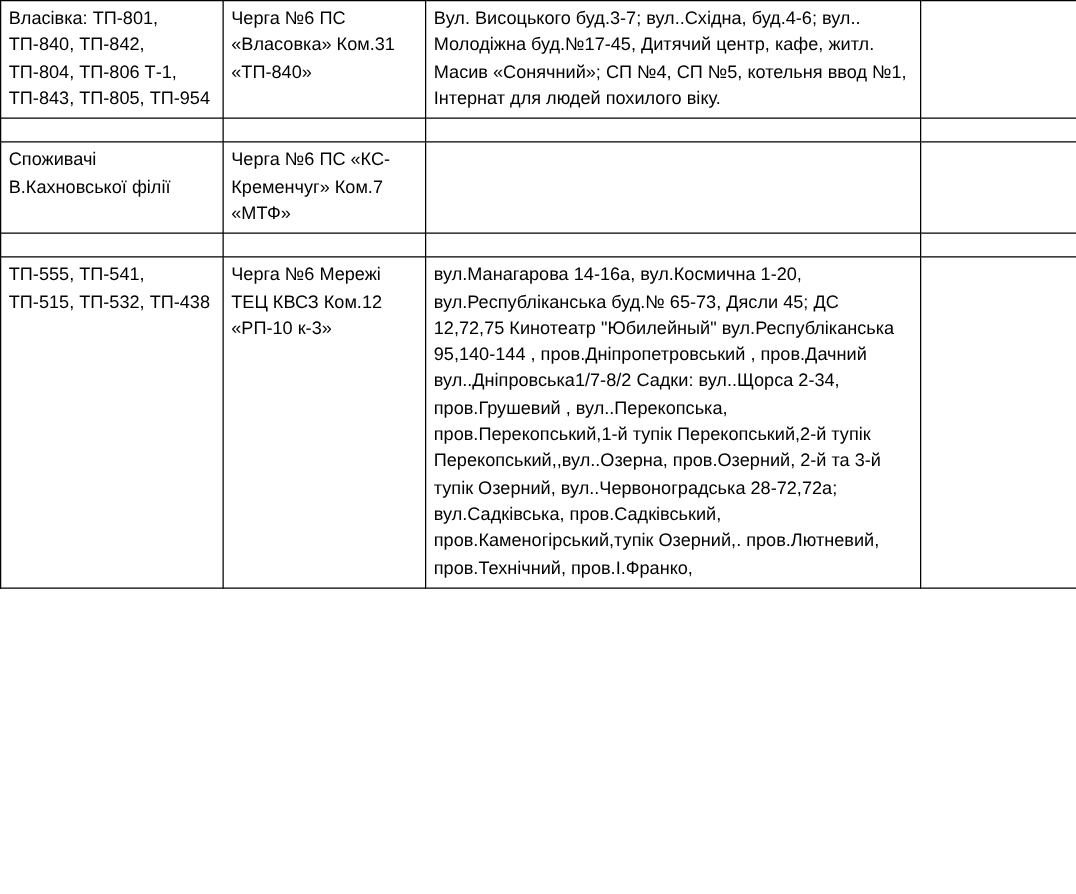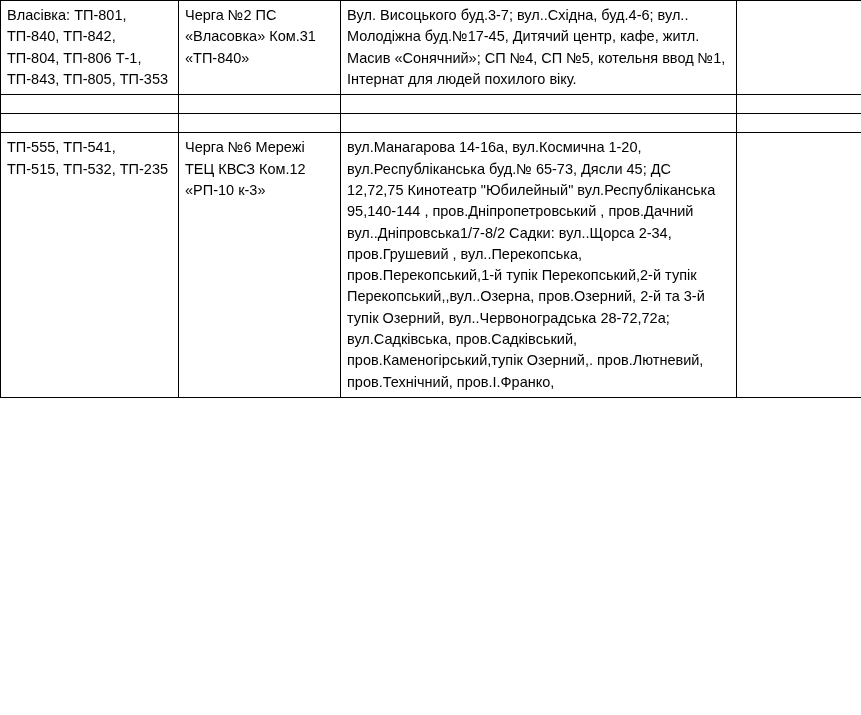--- a/index.html
+++ b/index.html
@@ -52,51 +52,62 @@
     <col class="col-addr">
     <col class="col-empty">
   </colgroup>
   <tbody>
     <tr>
       <td class="cell-lines">Власівка:
 ТП-801, ТП-840,
 ТП-842, ТП-804,
 ТП-806 Т-1,
 ТП-843, ТП-805,
-ТП-353</td>
-      <td class="cell-lines">Черга №2
+ТП-954</td>
+      <td class="cell-lines">Черга №6
 ПС «Власовка»
 Ком.31
 «ТП-840»</td>
       <td class="cell-lines">Вул. Висоцького буд.3-7; вул..Східна,
 буд.4-6;  вул.. Молодіжна буд.№17-45,
 Дитячий центр, кафе, житл. Масив
 «Сонячний»;
 СП №4, СП №5, котельня ввод №1,
 Інтернат для людей похилого віку.</td>
       <td class="cell-lines blank-cell"></td>
     </tr>
     <tr class="spacer-row">
       <td></td>
       <td></td>
       <td></td>
       <td></td>
     </tr>
+    <tr>
+      <td class="cell-lines">Споживачі
+В.Кахновської
+філії</td>
+      <td class="cell-lines">Черга №6
+ПС
+«КС-Кременчуг»
+Ком.7 «МТФ»</td>
+      <td class="cell-lines"></td>
+      <td class="cell-lines blank-cell"></td>
+    </tr>
     <tr class="spacer-row">
       <td></td>
       <td></td>
       <td></td>
       <td></td>
     </tr>
     <tr>
       <td class="cell-lines">ТП-555,
 ТП-541,
 ТП-515,
 ТП-532,
-ТП-235</td>
+ТП-438</td>
       <td class="cell-lines">Черга №6
 Мережі ТЕЦ
 КВСЗ
 Ком.12 «РП-10
 к-3»</td>
       <td class="cell-lines">вул.Манагарова 14-16а, вул.Космична
 1-20, вул.Республіканська буд.№ 65-73,
 Дясли 45;
 ДС 12,72,75
 Кинотеатр "Юбилейный"

